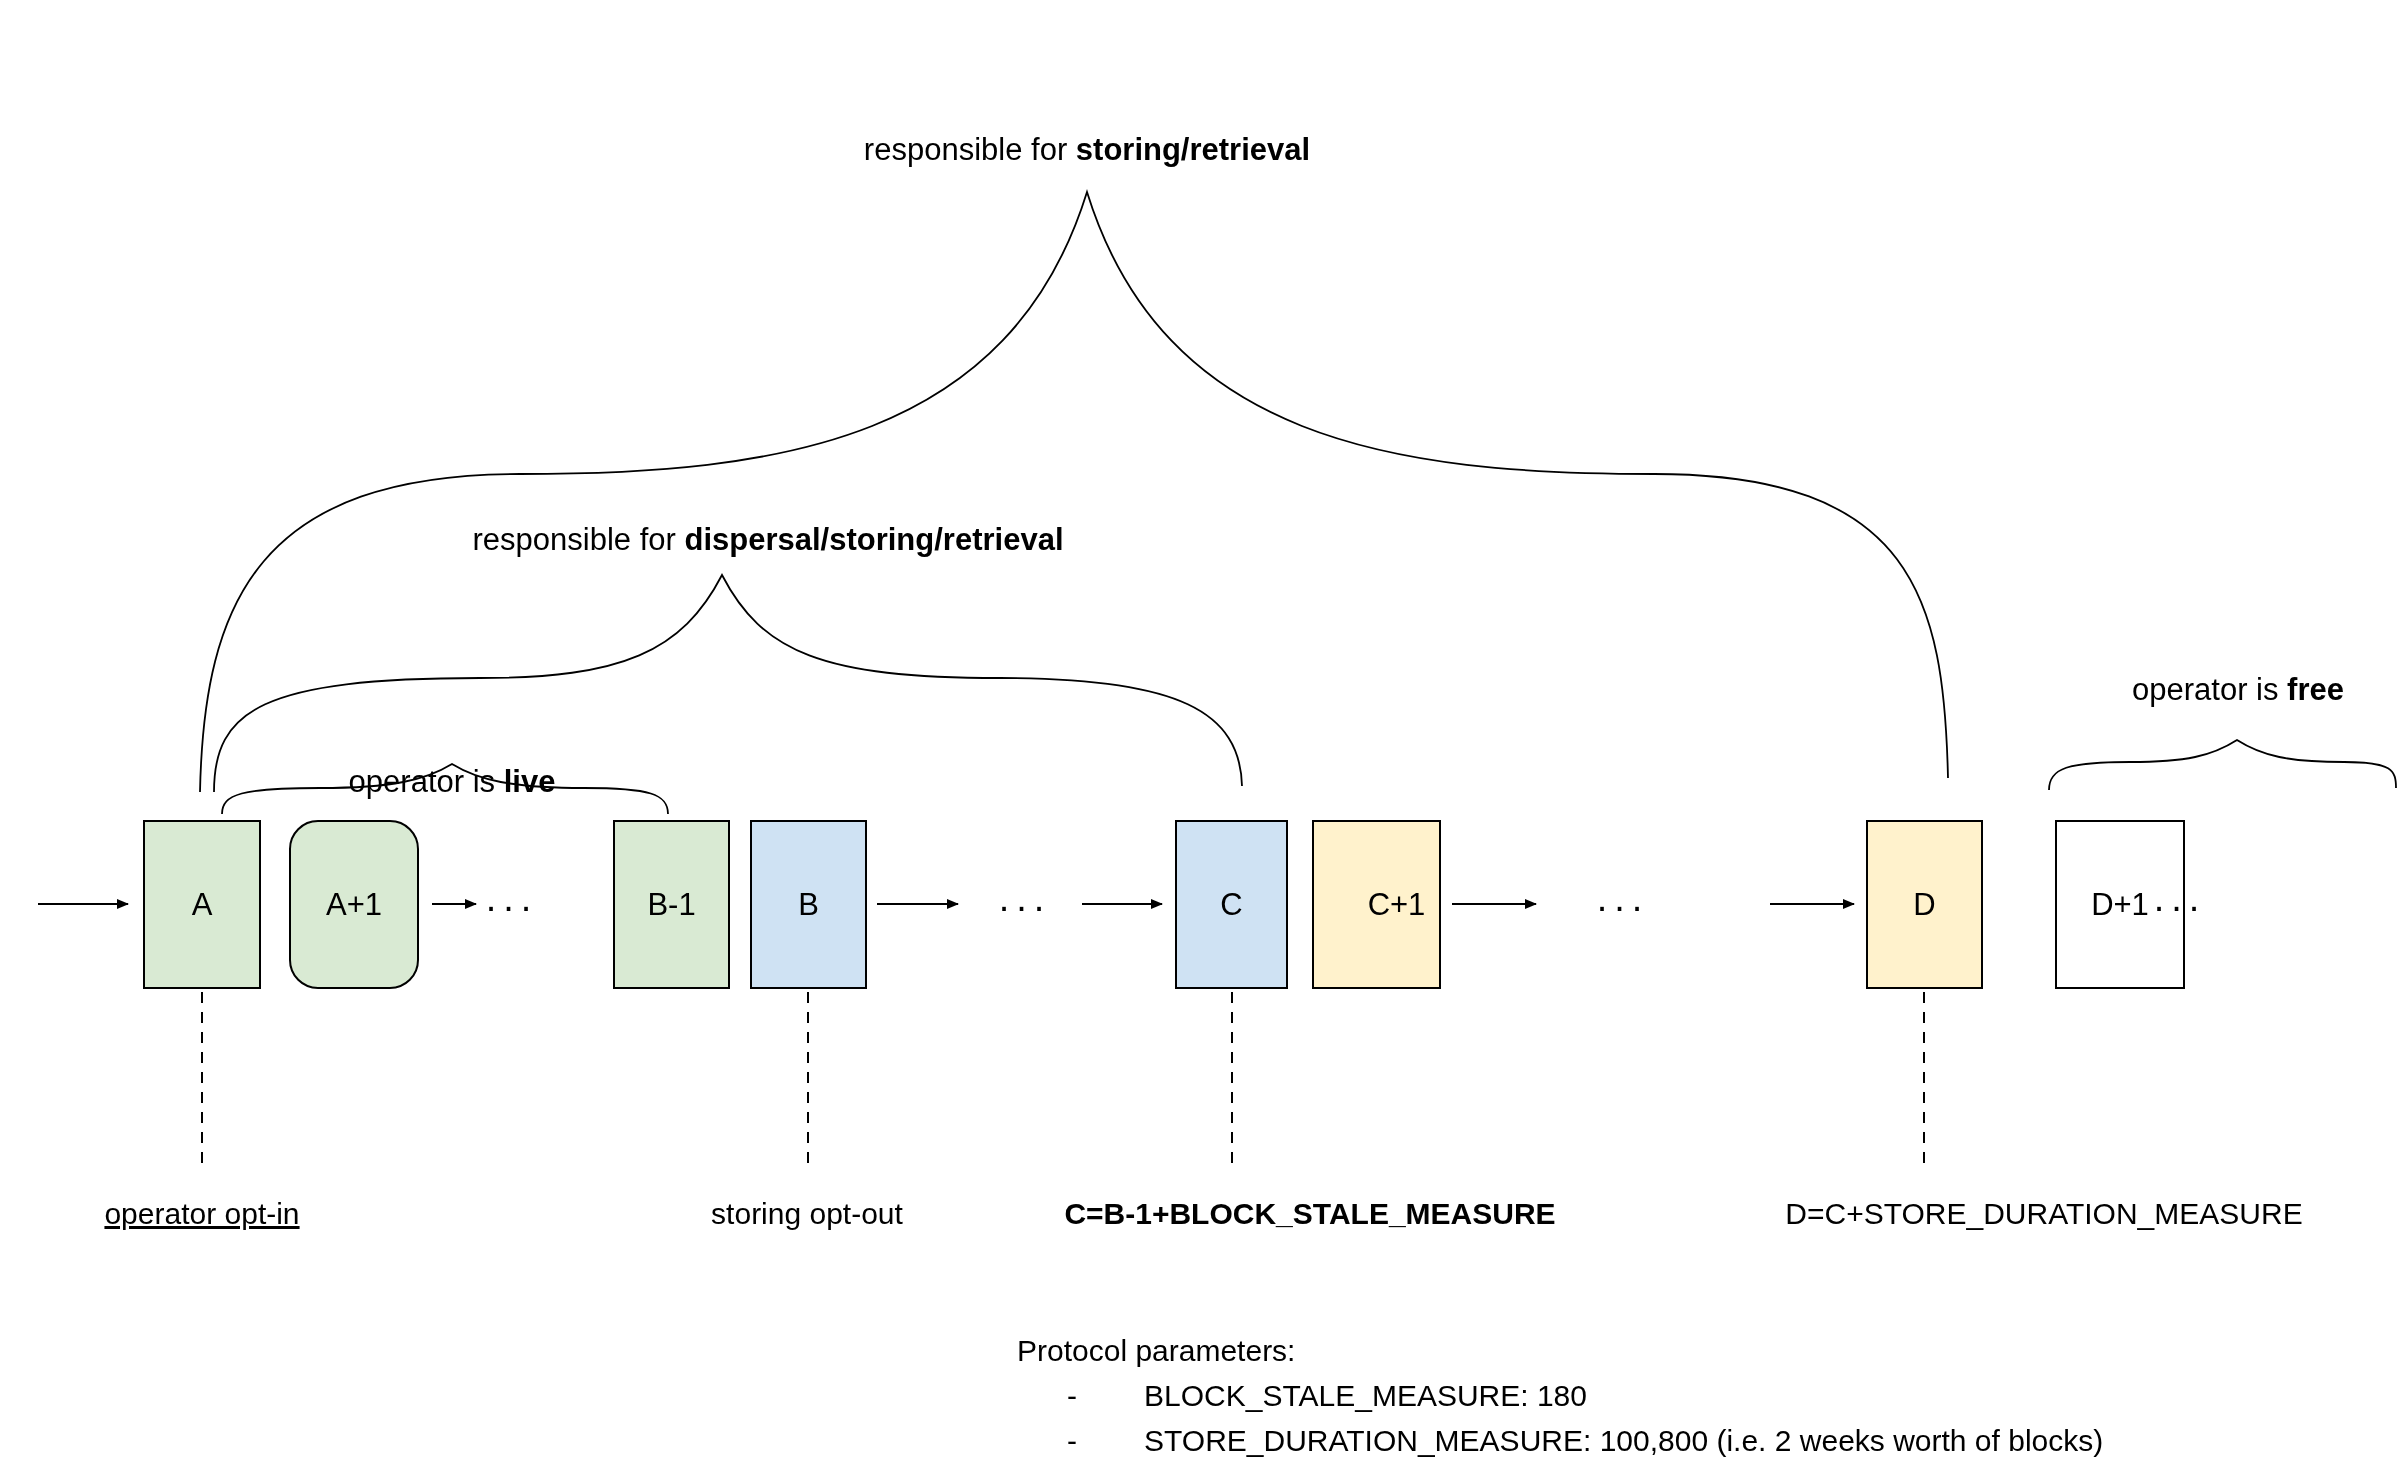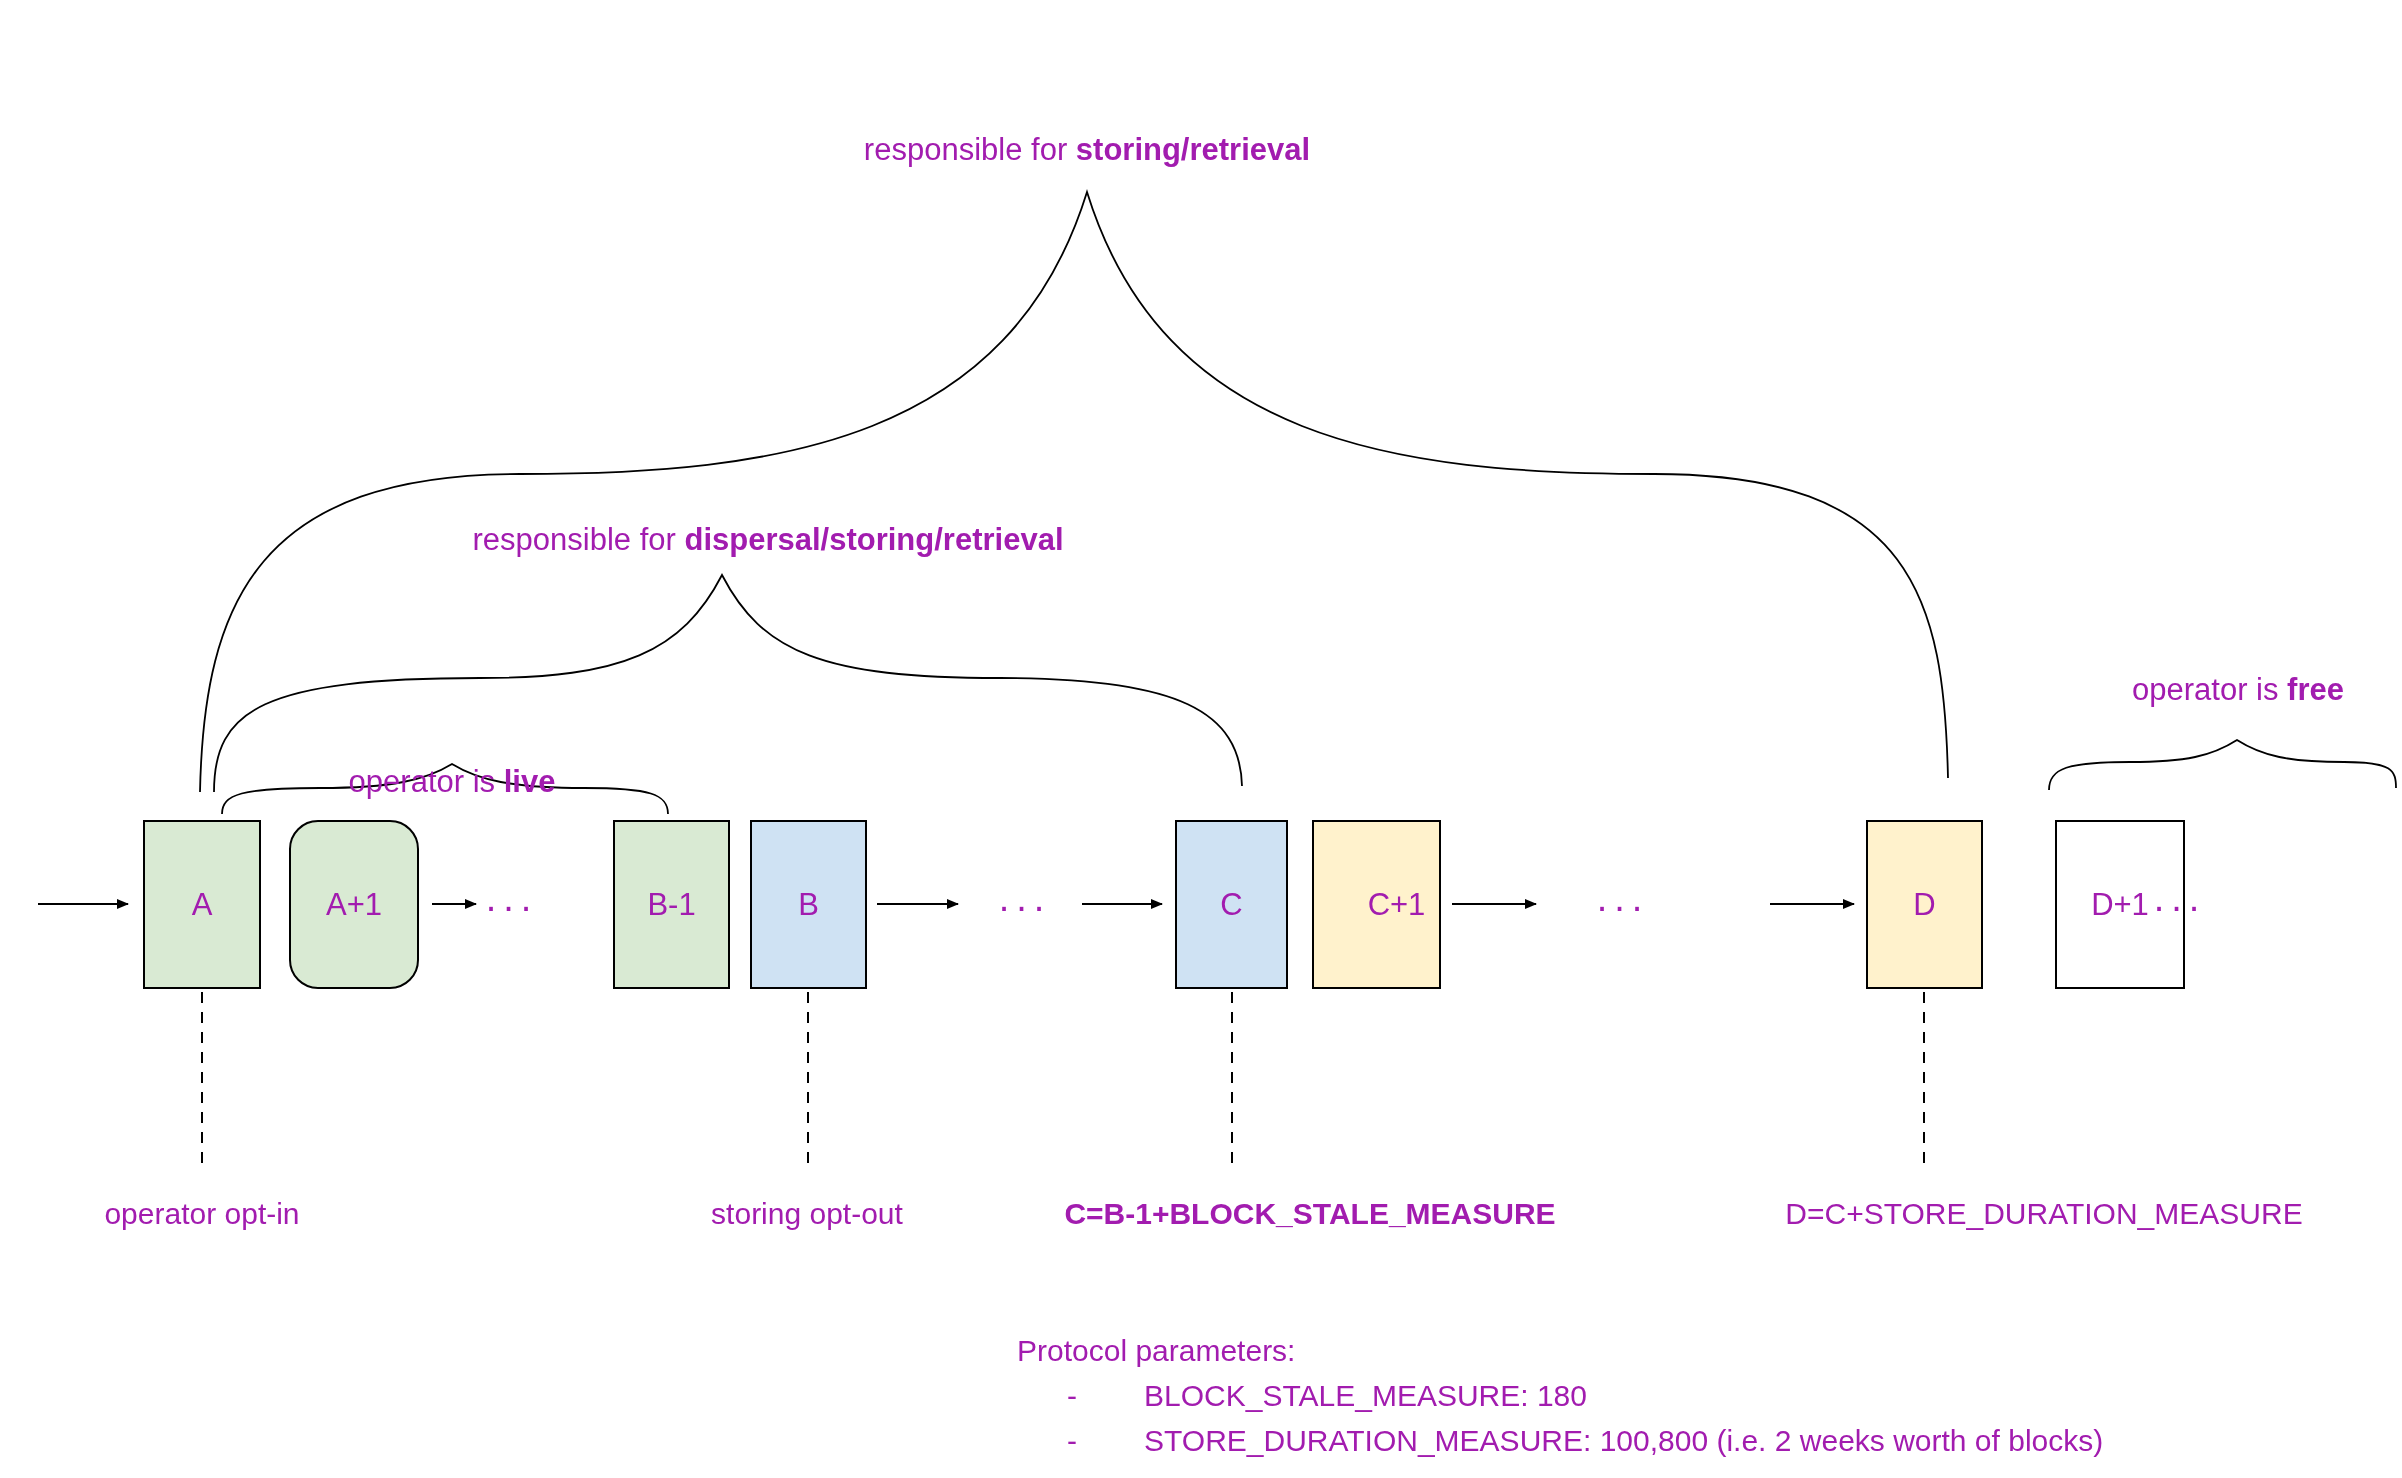--- a/index.html
+++ b/index.html
@@ -2,21 +2,21 @@
 <html><head>
 <meta charset="utf-8">
 <style>
   html, body { margin: 0; padding: 0; background: #ffffff; }
   .canvas {
     position: relative;
     width: 2402px;
     height: 1478px;
     background: #ffffff;
     font-family: "Liberation Sans", sans-serif;
-    color: #a21caf;
+    color: #000000;
     overflow: hidden;
   }
   svg.layer {
     position: absolute;
     left: 0; top: 0;
     width: 2402px; height: 1478px;
   }
   .block {
     position: absolute;
     top: 820px;
@@ -122,21 +122,21 @@
     </div>
   <div class="block" style="left: 2008px; width: 130px; background-color: rgb(255, 255, 255); margin-left: 47px;">
       <span>D+1</span>
     </div>
 
   <div class="ellipsis" style="left:512px;  top:898px;">...</div>
   <div class="ellipsis" style="left:1025px; top:898px;">...</div>
   <div class="ellipsis" style="left:1623px; top:898px;">...</div>
   <div class="ellipsis" style="left:2180px; top:898px;">...</div>
 
-  <div class="label" style="left:202px;  top:1197px; font-size:30px;">operator opt-in</div>
+  <div class="label" style="left:202px;  top:1197px; font-size:30px;text-decoration:underline;">operator opt-in</div>
   <div class="label" style="left:807px;  top:1197px; font-size:30px;">storing opt-out</div>
   <div class="label" style="left:1310px; top:1197px; font-size:30px;font-weight:bold;">C=B-1+BLOCK_STALE_MEASURE</div>
   <div class="label" style="left:2044px; top:1197px; font-size:30px;">D=C+STORE_DURATION_MEASURE</div>
 
   <div class="protocol">
     <div>Protocol parameters:</div>
     <div class="p-item">
       <span class="dash">-</span>
       <span>BLOCK_STALE_MEASURE: 180</span>
     </div>

